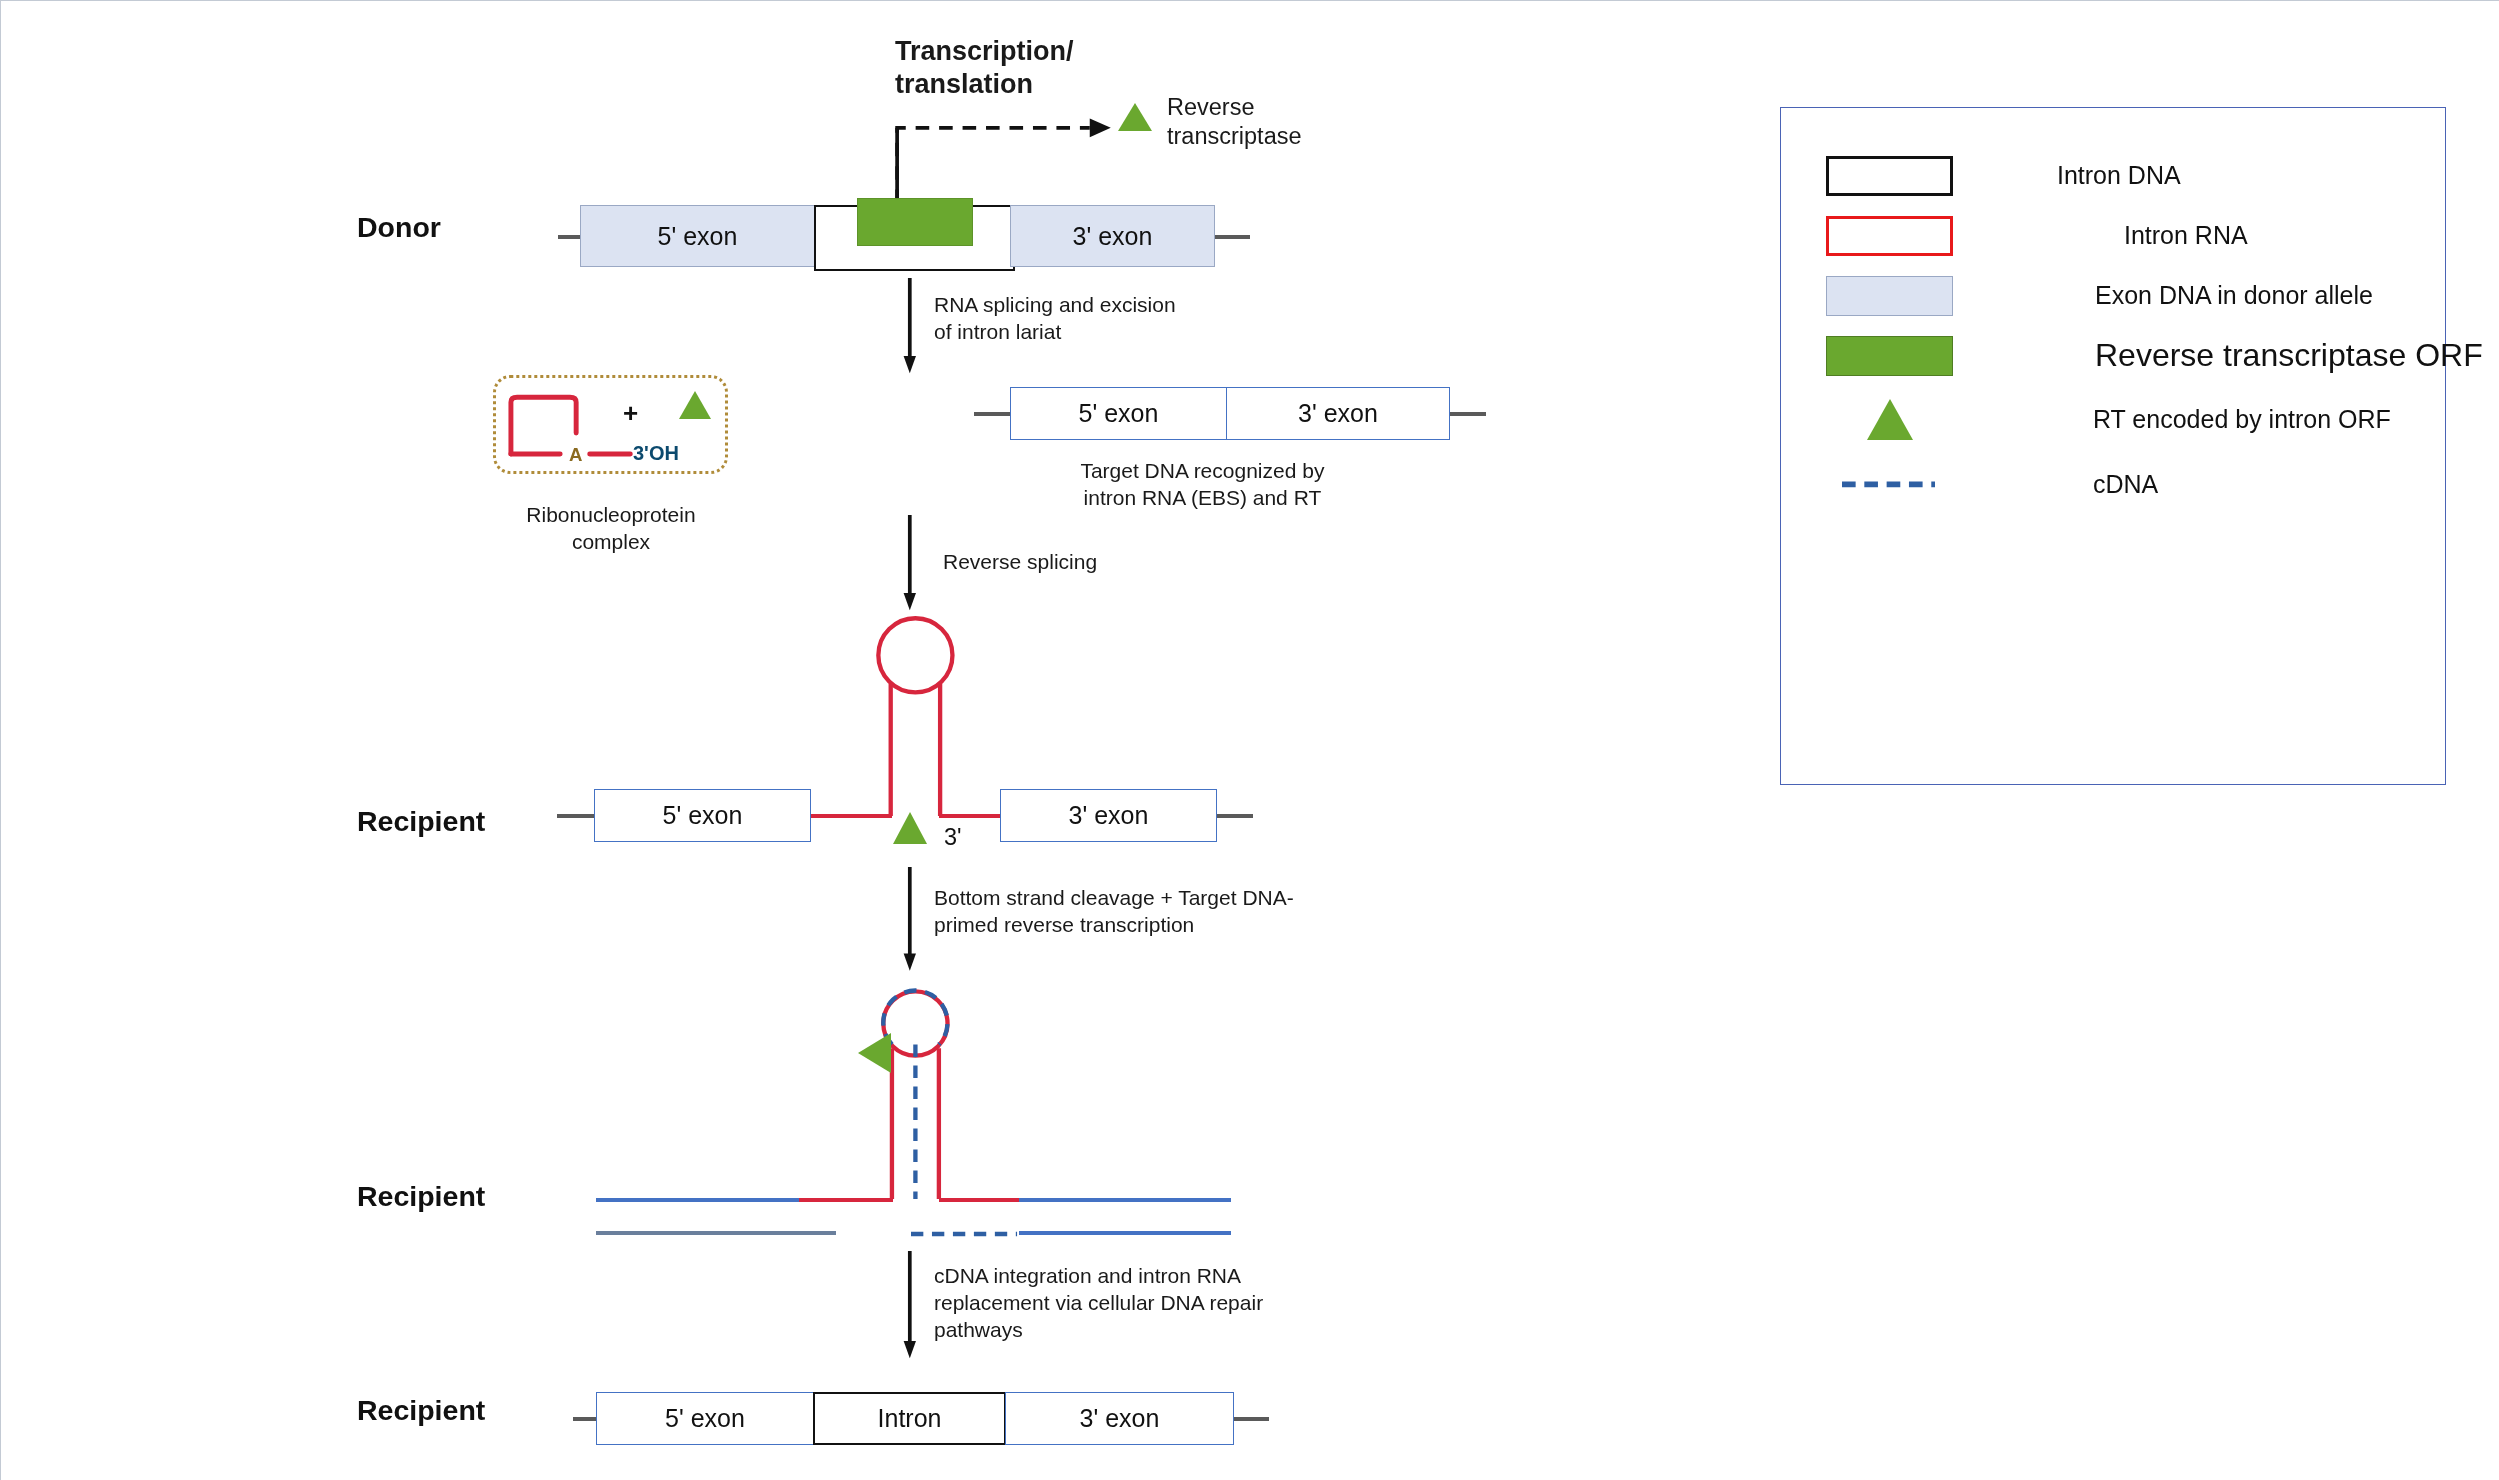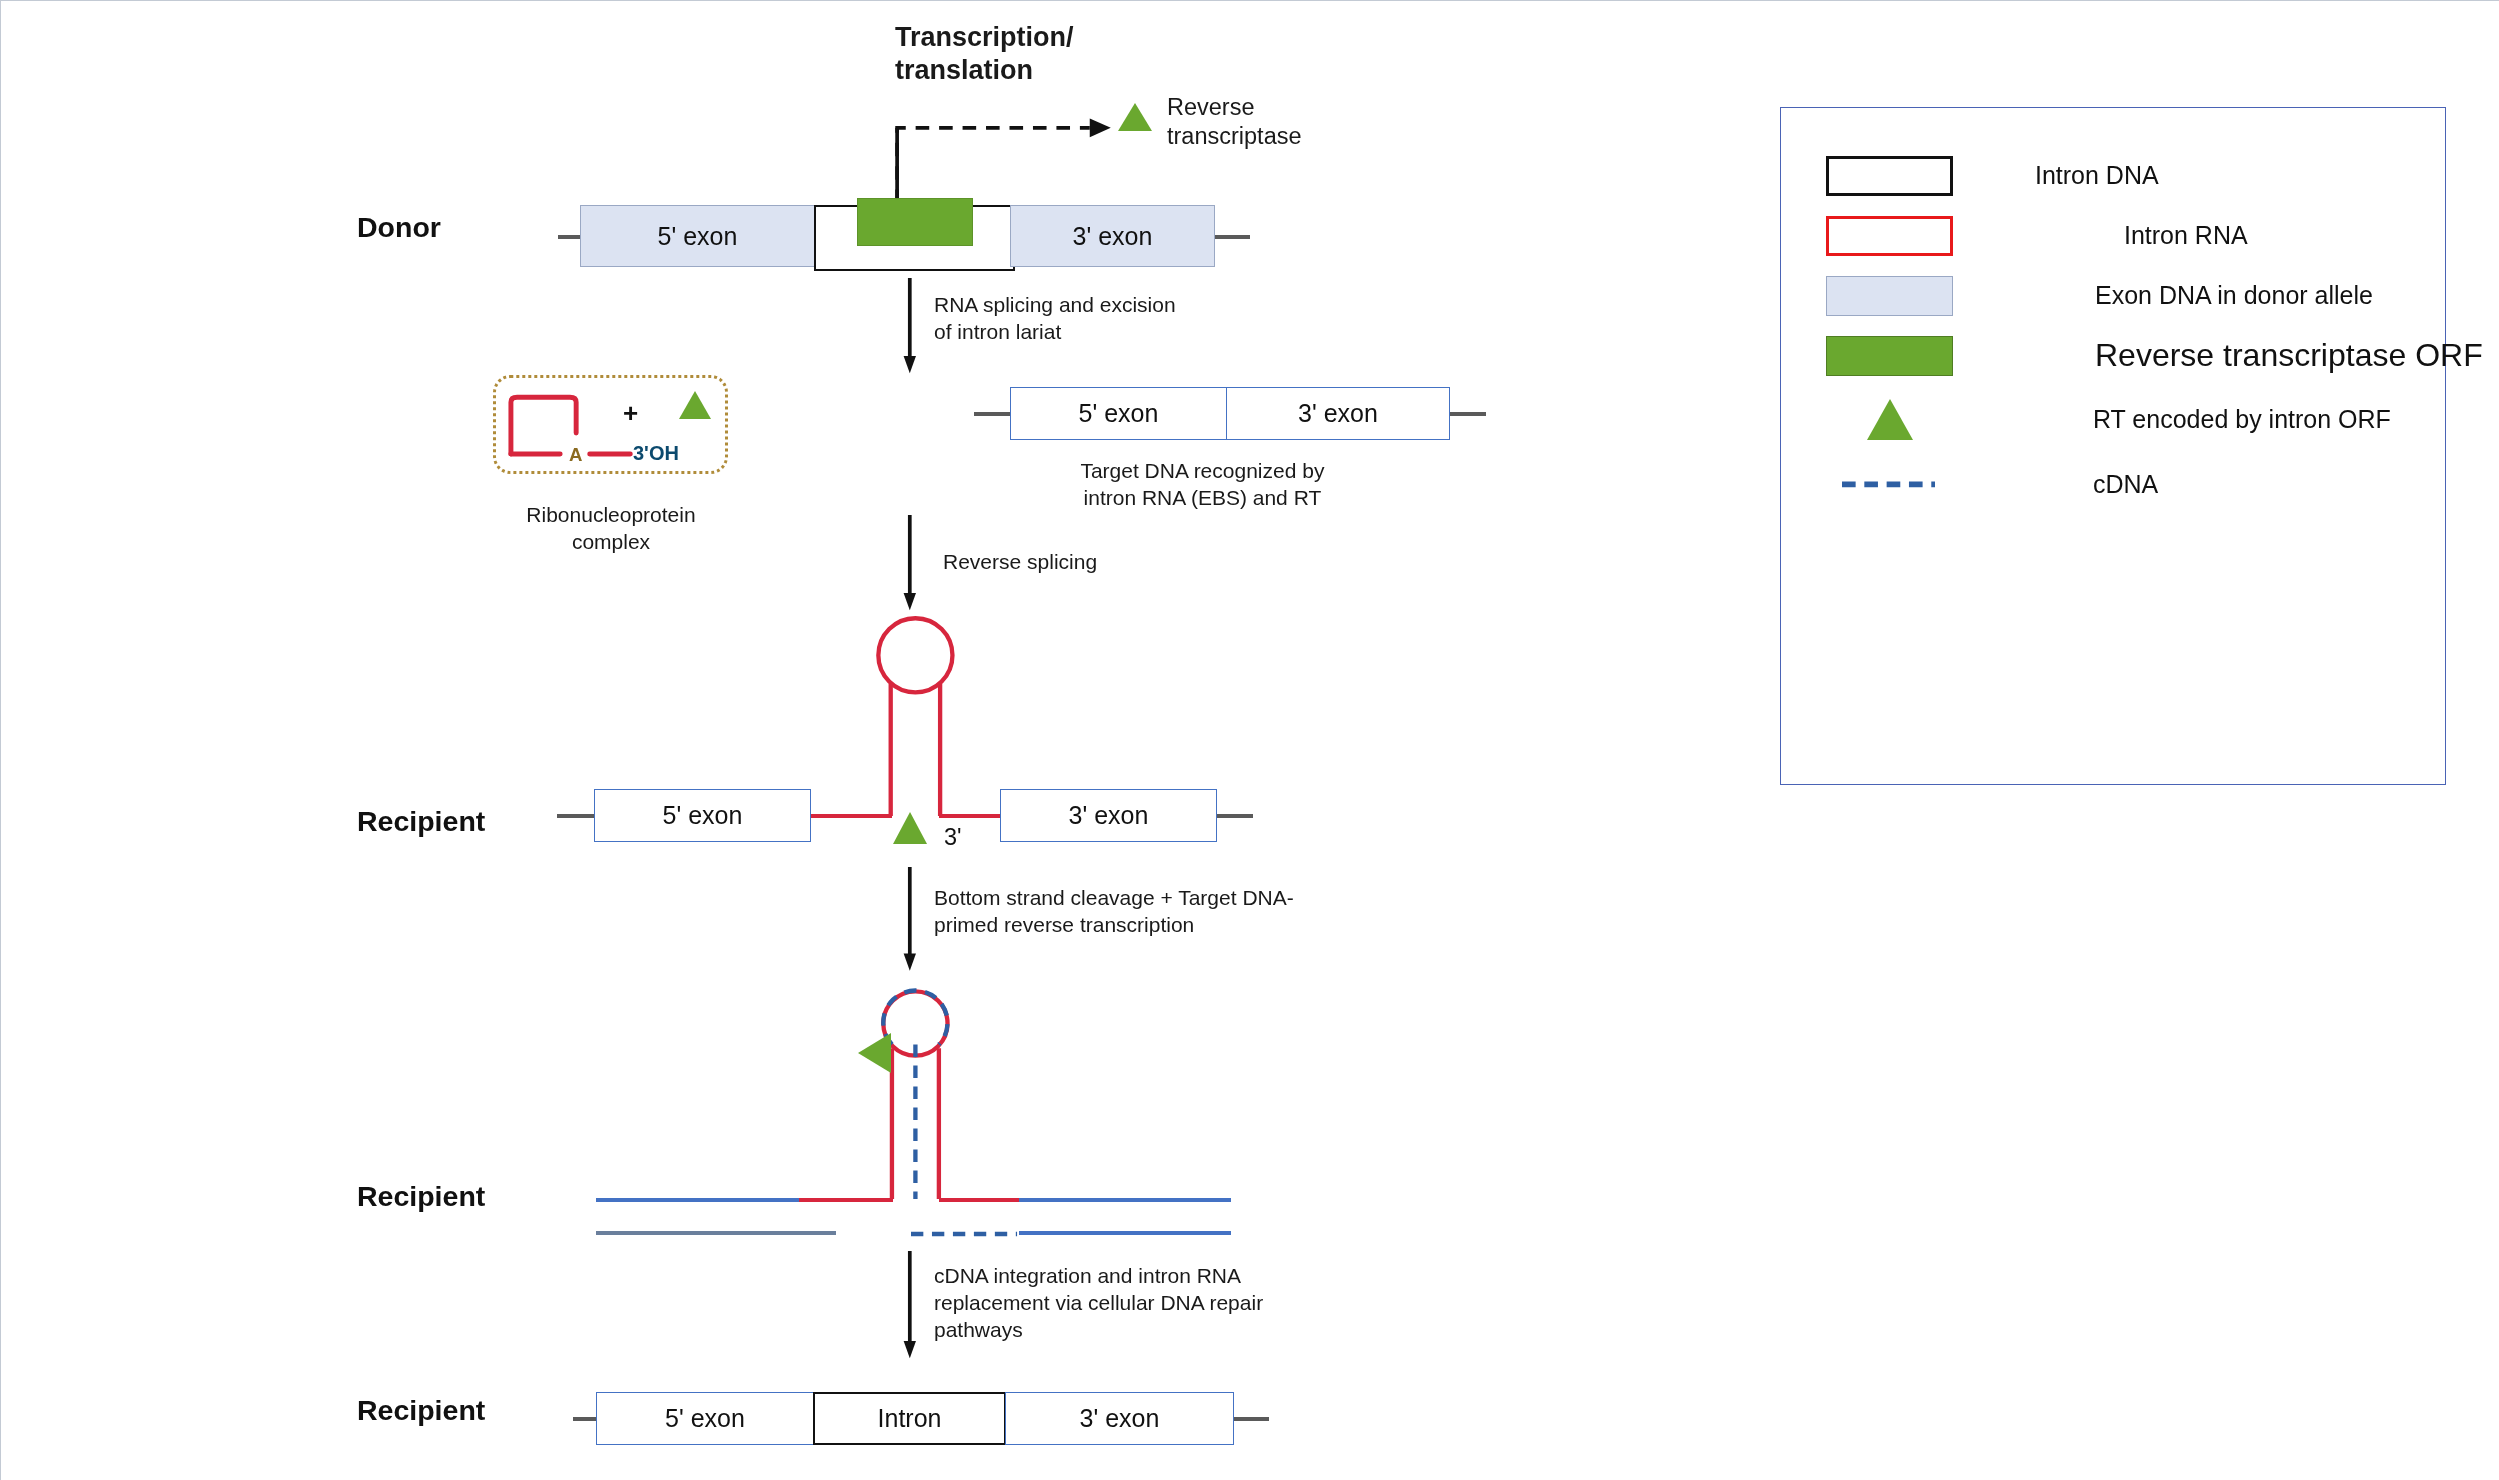--- a/index.html
+++ b/index.html
@@ -38,21 +38,21 @@
   .rnp{
     border:3.1px dotted #b08c3a;border-radius:17.3px;box-sizing:border-box;background:transparent;
   }
   svg{display:block;overflow:visible;}
 </style>
 </head>
 <body>
 
 <div id="page">
 
-  <div class="abs lbl txt" style="left:894px;top:20px;font-size:27px;line-height:1.22;">Transcription/
+  <div class="abs lbl txt" style="left:894px;top:34px;font-size:27px;line-height:1.22;">Transcription/
 translation</div>
 
   <svg class="abs" style="left:885px;top:99px;width:247px;height:136px;" viewBox="0 0 400 220" width="247" height="136">
     <path d="M18,205 L18,45 L330,45" fill="none" stroke="#111" stroke-width="6" stroke-dasharray="22 16"></path>
     <path d="M18,205 L18,45" fill="none" stroke="#111" stroke-width="6"></path>
     <polygon points="330,30 364,45 330,60" fill="#111"></polygon>
   </svg>
 
   <div class="abs tri-up" style="--w:17.3px;--h:28.5px;left:1117px;top:102px;"></div>
   <div class="abs txt" style="left:1166px;top:92px;font-size:23.5px;line-height:1.25;">Reverse
@@ -174,21 +174,21 @@
   <div class="abs flank" style="left:1230px;top:1416px;width:38px;height:3.7px;"></div>
 
   <div class="abs boxlabel exon-recip" style="left:595px;top:1391px;width:218px;height:53px;font-size:25px;">5' exon</div>
   <div class="abs boxlabel intron-dna" style="left:812px;top:1391px;width:193px;height:53px;font-size:25px;">Intron</div>
   <div class="abs boxlabel exon-recip" style="left:1004px;top:1391px;width:229px;height:53px;font-size:25px;">3' exon</div>
 
   <div class="abs legendbox" style="left:1779px;top:106px;width:666px;height:678px;">
 
     <div class="legend-row" style="margin:45px 0 0 45px;height:45px;">
       <span class="sw" style="width:127px;height:40px;background:#fff;border:3.7px solid #111;"></span>
-      <span style="margin-left:82px;font-size:25px;color:#111;white-space:nowrap;">Intron DNA</span>
+      <span style="margin-left:104px;font-size:25px;color:#111;white-space:nowrap;">Intron DNA</span>
     </div>
 
     <div class="legend-row" style="margin:15px 0 0 45px;height:45px;gap:31px;">
       <span class="sw" style="width:127px;height:40px;background:#fff;border:3.7px solid #e8191b;"></span>
       <span style="margin-left:140px;font-size:25px;color:#111;white-space:nowrap;">Intron RNA</span>
     </div>
 
     <div class="legend-row" style="margin:15px 0 0 45px;height:45px;">
       <span class="sw" style="width:127px;height:40px;background:#dce3f2;border:1.9px solid #9aa8c4;"></span>
       <span style="margin-left:142px;font-size:25px;color:#111;white-space:nowrap;">Exon DNA in donor allele</span>

